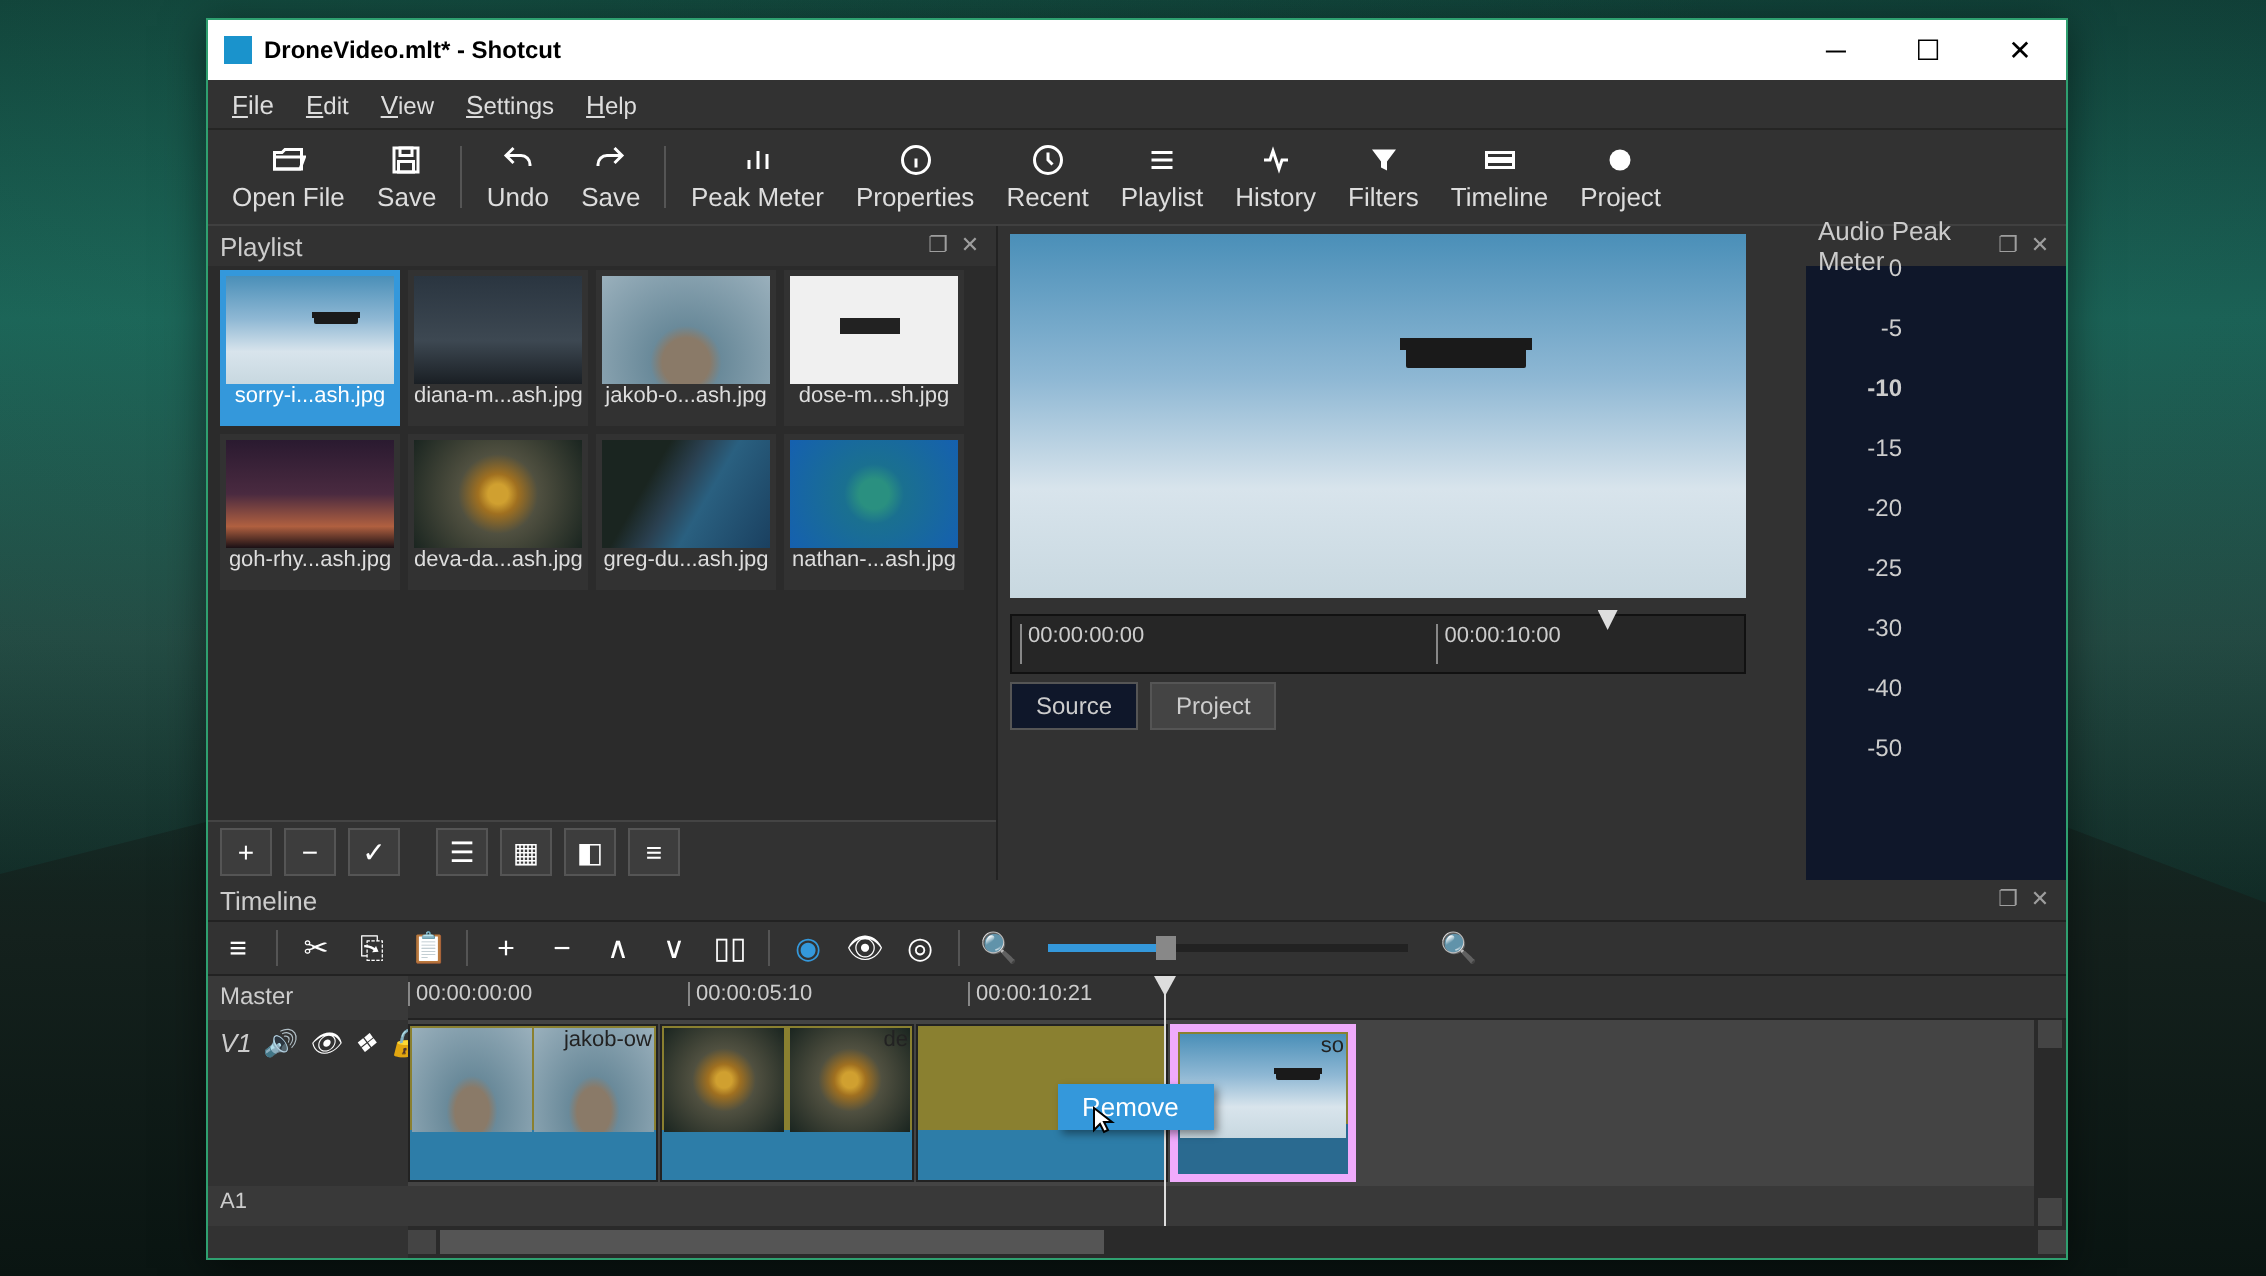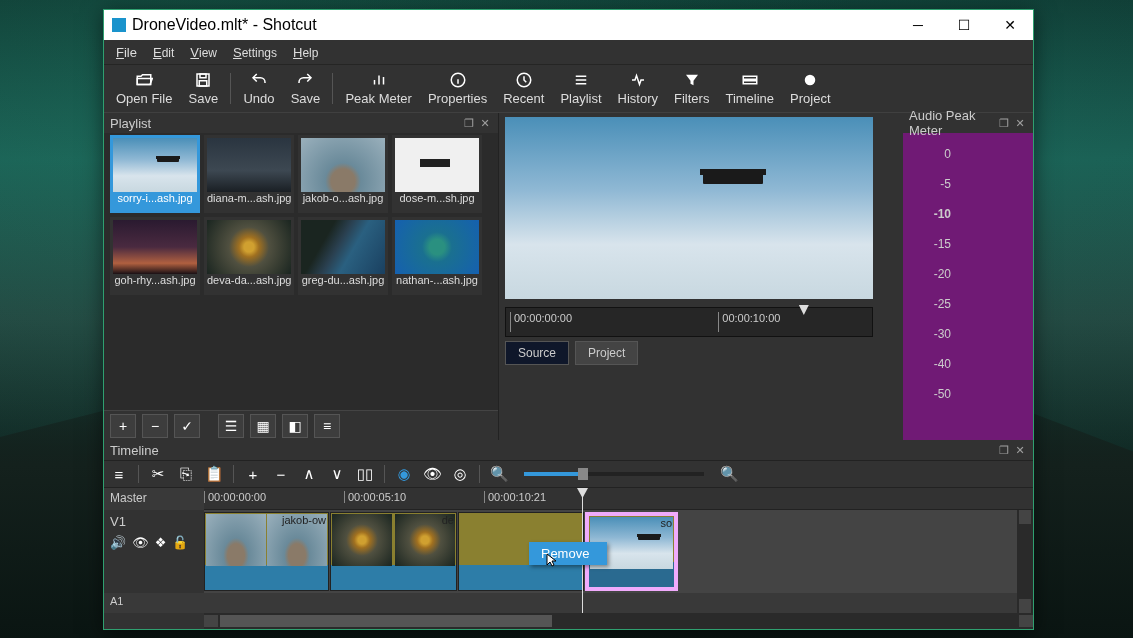--- a/index.html
+++ b/index.html
@@ -4,21 +4,21 @@
 <style>
 * { margin:0; padding:0; box-sizing:border-box; font-family:'Segoe UI',Tahoma,sans-serif; font-size:13px; user-select:none; }
 body { width:1133px; height:638px; overflow:hidden; background:linear-gradient(180deg,#0f3832 0%,#1a5c52 25%,#234640 50%,#0d2520 75%,#0a1815 100%); position:relative; }
 .aurora { position:absolute; inset:0; background:radial-gradient(ellipse at 20% 10%,rgba(50,200,150,0.15),transparent 50%),radial-gradient(ellipse at 80% 15%,rgba(40,180,140,0.1),transparent 50%); }
 .mountains { position:absolute; bottom:0; left:0; right:0; height:45%; background:linear-gradient(to top,#0a1512 0%,#14211d 60%,transparent 100%); clip-path:polygon(0 30%,10% 20%,20% 35%,35% 10%,50% 30%,65% 15%,80% 30%,90% 20%,100% 35%,100% 100%,0 100%); }
 
 .window { position:absolute; left:103px; top:9px; width:931px; height:621px; background:#323232; border:1px solid #2fa070; display:flex; flex-direction:column; box-shadow:0 4px 20px rgba(0,0,0,0.5); }
 
 .titlebar { height:30px; background:#fff; display:flex; align-items:center; padding:0 0 0 8px; color:#000; }
 .titlebar-icon { width:14px; height:14px; background:#1a93cc; margin-right:6px; }
-.titlebar-text { font-size:16px; flex:1; }
+.titlebar-text { font-size:12px; flex:1;font-weight:bold; }
 .titlebar-btns { display:flex; height:100%; }
 .titlebar-btn { width:46px; display:flex; align-items:center; justify-content:center; font-size:14px; }
 
 .menubar { height:24px; background:#323232; display:flex; align-items:center; padding-left:4px; gap:0; }
 .menu-item { padding:3px 8px; color:#ddd; font-size:12px; }
 .menu-item u { text-decoration:underline; }
 
 .toolbar { background:#323232; display:flex; padding:4px 4px; gap:0; border-top:1px solid #252524; border-bottom:1px solid #404040; }
 .tool-btn { display:flex; flex-direction:column; align-items:center; justify-content:center; padding:2px 8px; color:#ddd; font-size:12px; gap:2px; min-width:46px; }
 .tool-icon { width:18px; height:18px; display:flex; align-items:center; justify-content:center; color:#fff; }
@@ -51,21 +51,21 @@
 
 .playlist-tools { height:30px; background:#323232; display:flex; align-items:center; padding:0 6px; gap:6px; border-top:1px solid #444; }
 .pt-btn { width:26px; height:24px; border:1px solid #555; background:#3d3d3d; color:#fff; display:flex; align-items:center; justify-content:center; font-size:14px; }
 .pt-sep { width:6px; }
 
 .preview-panel { flex:1; display:flex; flex-direction:column; background:#323232; }
 .preview-img { margin:4px 30px 4px 6px; height:182px; position:relative; overflow:hidden; }
 .preview-img .timg-sky::after { right:30%; top:30%; width:60px; height:12px; box-shadow:-6px -6px 0 -3px #1a1a1a,6px -6px 0 -3px #1a1a1a; }
 .preview-img .inner { position:absolute; inset:0; }
 
-.meter-panel { width:130px; background:#701a75; display:flex; flex-direction:column; }
+.meter-panel { width:130px; background:#0f172a; display:flex; flex-direction:row; }
 .meter-body { flex:1; position:relative; }
 .meter-tick { position:absolute; right:82px; color:#ccc; font-size:12px; }
 
 .scrub { height:30px; margin:4px 30px 0 6px; background:#262626; position:relative; border:1px solid #111; }
 .scrub-mark { position:absolute; top:4px; color:#ccc; font-size:11px; border-left:1px solid #888; padding-left:3px; height:20px; }
 .scrub-head { position:absolute; top:-3px; width:10px; height:10px; background:#ddd; clip-path:polygon(0 0,100% 0,50% 100%); }
 
 .transport { height:28px; margin:2px 30px 0 6px; display:flex; align-items:center; gap:6px; color:#ccc; }
 .tc { background:#222; padding:2px 4px; font-size:12px; }
 .spin { display:flex; flex-direction:column; }
@@ -81,21 +81,21 @@
 .timeline-tools { height:28px; display:flex; align-items:center; padding:0 6px; gap:10px; border-top:1px solid #222; border-bottom:1px solid #222; }
 .tt-btn { color:#fff; font-size:15px; width:18px; text-align:center; }
 .tt-sep { width:1px; height:18px; background:#555; }
 .zoom-slider { width:180px; height:4px; background:#222; position:relative; margin:0 6px; }
 .zoom-fill { position:absolute; left:0; top:0; bottom:0; width:30%; background:#3498db; }
 .zoom-handle { position:absolute; left:30%; top:-4px; width:10px; height:12px; background:#888; }
 
 .timeline-body { display:flex; height:125px; background:#3a3a3a; position:relative; }
 .track-heads { width:100px; background:#323232; display:flex; flex-direction:column; }
 .th-master { height:22px; padding:3px 6px; color:#ccc; font-size:12px; background:#393939; }
-.th-v1 { flex:1; padding:4px 6px; color:#ccc; font-size:12px; background:#323232; display:flex; flex-direction:column; gap:6px; }
+.th-v1 { flex:1; padding:4px 6px; color:#ccc; font-size:12px; background:#323232; display:flex; flex-direction:row; gap:6px;font-style:italic; }
 .th-icons { display:flex; gap:6px; font-size:14px; color:#fff; }
 .th-a1 { height:20px; padding:2px 6px; color:#ccc; font-size:11px; background:#393939; }
 
 .tracks { flex:1; position:relative; background:#414141; overflow:hidden; }
 .ruler { height:22px; background:#323232; position:relative; border-bottom:1px solid #222; }
 .ruler-mark { position:absolute; top:3px; color:#ccc; font-size:11px; border-left:1px solid #888; padding-left:3px; }
 .playhead { position:absolute; top:0; bottom:0; width:1px; background:#ddd; z-index:5; }
 .playhead::before { content:""; position:absolute; top:0; left:-5px; width:11px; height:10px; background:#ddd; clip-path:polygon(0 0,100% 0,50% 100%); }
 
 .track-v1 { position:absolute; top:22px; left:0; right:0; height:83px; background:#444; }

